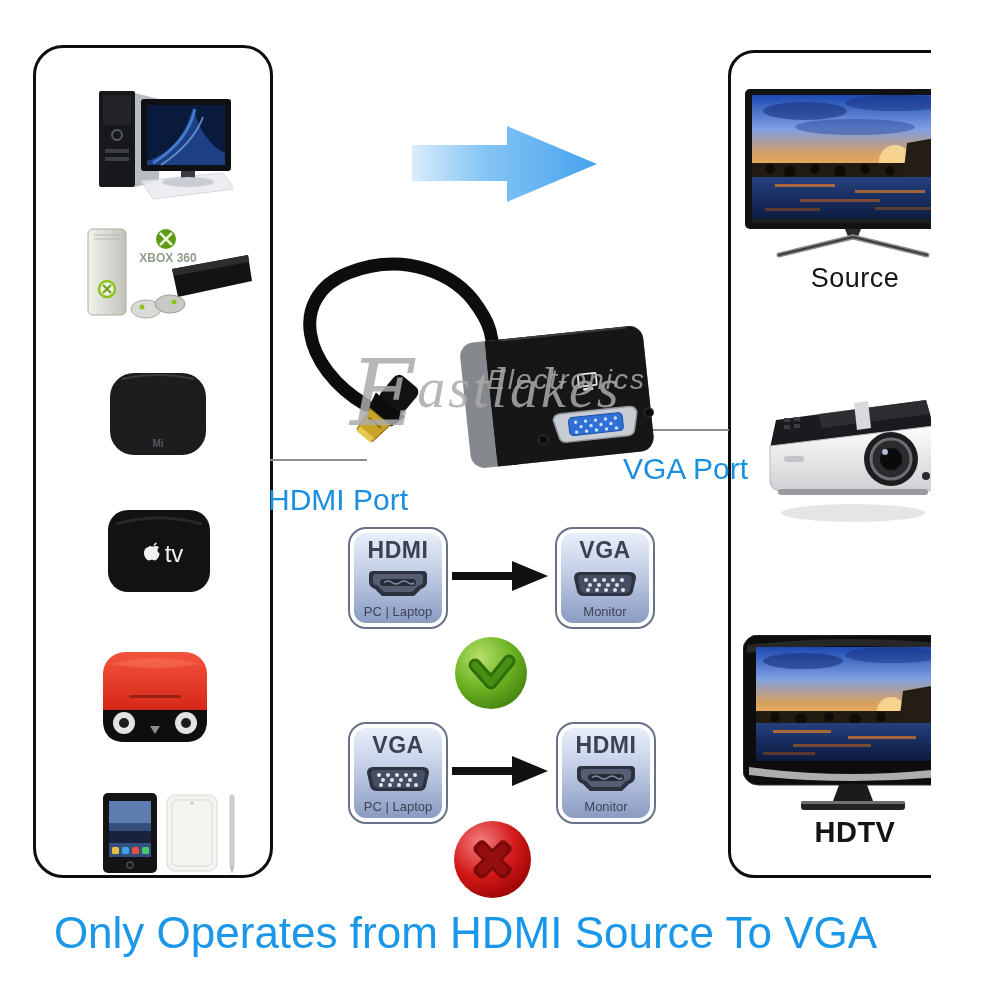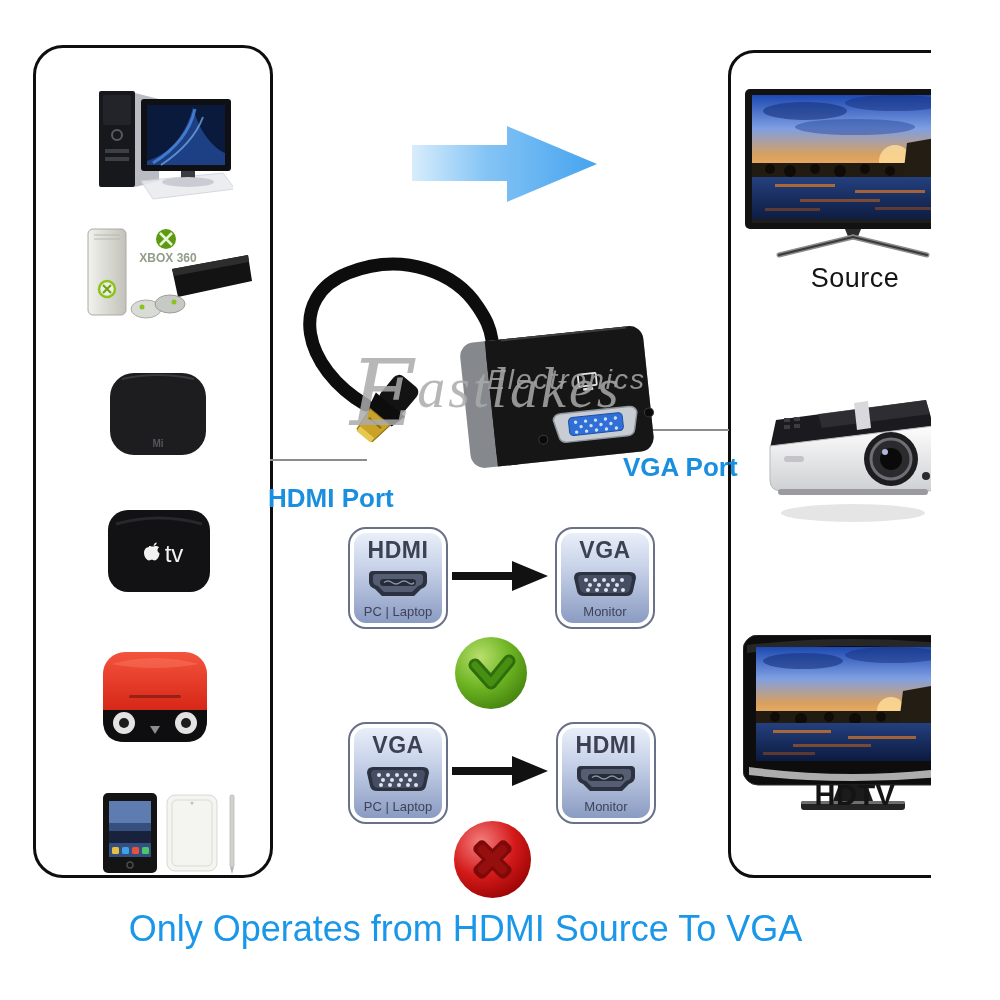--- a/index.html
+++ b/index.html
@@ -5,21 +5,21 @@
   html,body{margin:0;padding:0;background:#fff;}
   .canvas{position:relative;width:931px;height:1000px;background:#ffffff;overflow:hidden;
           font-family:"Liberation Sans",sans-serif;}
   .panel{position:absolute;background:#fff;border:3px solid #0e0e0e;}
   .panel-left{left:33px;top:45px;width:234px;height:827px;border-radius:30px;}
   .panel-right{left:728px;top:50px;width:248px;height:822px;border-radius:26px;}
   .dev{position:absolute;}
   .out-label{position:absolute;width:100%;text-align:center;font-size:27px;color:#141414;
              letter-spacing:.5px;}
   .out-label.bold{font-weight:700;font-size:29px;}
-  .port-label{position:absolute;color:#1a8fe0;font-size:26px;font-weight:700;}
+  .port-label{position:absolute;color:#1a8fe0;font-size:30px;font-weight:400;}
   .conn-line{position:absolute;height:2px;background:#8d8d8d;}
   .watermark{position:absolute;left:350px;top:356px;color:rgba(170,170,170,0.85);
              font-family:"DejaVu Serif",serif;font-style:italic;white-space:nowrap;pointer-events:none;}
   .wm-initial{font-size:92px;line-height:60px;vertical-align:-18px;}
   .wm-rest{font-size:56px;letter-spacing:3px;font-family:Liberation Serif, serif;}
   .wm-sub{position:absolute;left:487px;top:364px;color:rgba(160,160,160,0.9);
           font-family:Liberation Sans, sans-serif;font-style:italic;font-size:28px;letter-spacing:2px;}
   .badge{position:absolute;width:88px;height:90px;border:2px solid #697189;border-radius:18px;
          background:#ffffff;padding:4px;}
   .badge-panel{width:100%;height:100%;border-radius:12px;
@@ -28,21 +28,21 @@
          padding:4px 0;box-sizing:border-box;}
   .badge-title{font-size:23px;font-weight:700;color:#3c4254;letter-spacing:.5px;}
   .badge-sub{font-size:13px;font-weight:400;color:#3e4456;}
   .result{position:absolute;border-radius:50%;}
   .result-ok{left:455px;top:637px;width:72px;height:72px;
      background:radial-gradient(circle at 35% 28%,#b8e06c,#6cb322 45%,#4a8a12 75%,#376a0a);}
   .result-no{left:454px;top:821px;width:77px;height:77px;
      background:radial-gradient(circle at 35% 28%,#f48080,#d41a1a 45%,#a30707 75%,#7d0303);}
   .result svg{position:absolute;left:0;top:0;}
   .caption{position:absolute;left:0;top:908px;width:100%;text-align:center;
-           font-size:36px;color:#1a97e8;letter-spacing:0;}
+           font-size:44px;color:#1a97e8;letter-spacing:0;}
 </style>
 </head>
 <body>
 
 <div class="canvas">
 
   <svg width="0" height="0" style="position:absolute" aria-hidden="true">
     <defs>
       <linearGradient id="skyG" x1="0" y1="0" x2="0" y2="1">
         <stop offset="0" stop-color="#1c49b2"></stop>
@@ -223,21 +223,21 @@
       <rect x="13" y="88" width="194" height="38" fill="url(#waterG)"></rect>
       <rect x="30" y="95" width="58" height="3" fill="#d87828" opacity="0.75"></rect>
       <rect x="105" y="101" width="68" height="3" fill="#d87828" opacity="0.7"></rect>
       <rect x="50" y="109" width="78" height="3" fill="#c06020" opacity="0.6"></rect>
       <rect x="20" y="117" width="52" height="3" fill="#a85018" opacity="0.5"></rect>
       <path d="M6,132 Q110,146 214,132 L214,140 Q110,152 6,140 Z" fill="#cacaca" opacity="0.85"></path>
       <polygon points="96,150 124,150 130,166 90,166" fill="#1b1b1b"></polygon>
       <rect x="58" y="166" width="104" height="9" rx="3" fill="#242424"></rect>
       <rect x="58" y="166" width="104" height="3" rx="1.5" fill="#6f6f6f"></rect>
     </svg>
-    <div class="out-label bold" style="top:726px">HDTV</div>
+    <div class="out-label bold" style="top:763px">HDTV</div>
   </div>
 
   <svg style="position:absolute;left:410px;top:119px" width="190" height="90" viewBox="0 0 190 90">
     <polygon points="2,26 97,26 97,7 187,45 97,83 97,62 2,62" fill="url(#arrG)"></polygon>
   </svg>
 
   <div class="conn-line" style="left:270px;top:459px;width:97px"></div>
   <div class="conn-line" style="left:643px;top:429px;width:86px"></div>
 
   <svg style="position:absolute;left:280px;top:255px" width="440" height="215" viewBox="0 0 440 215">

